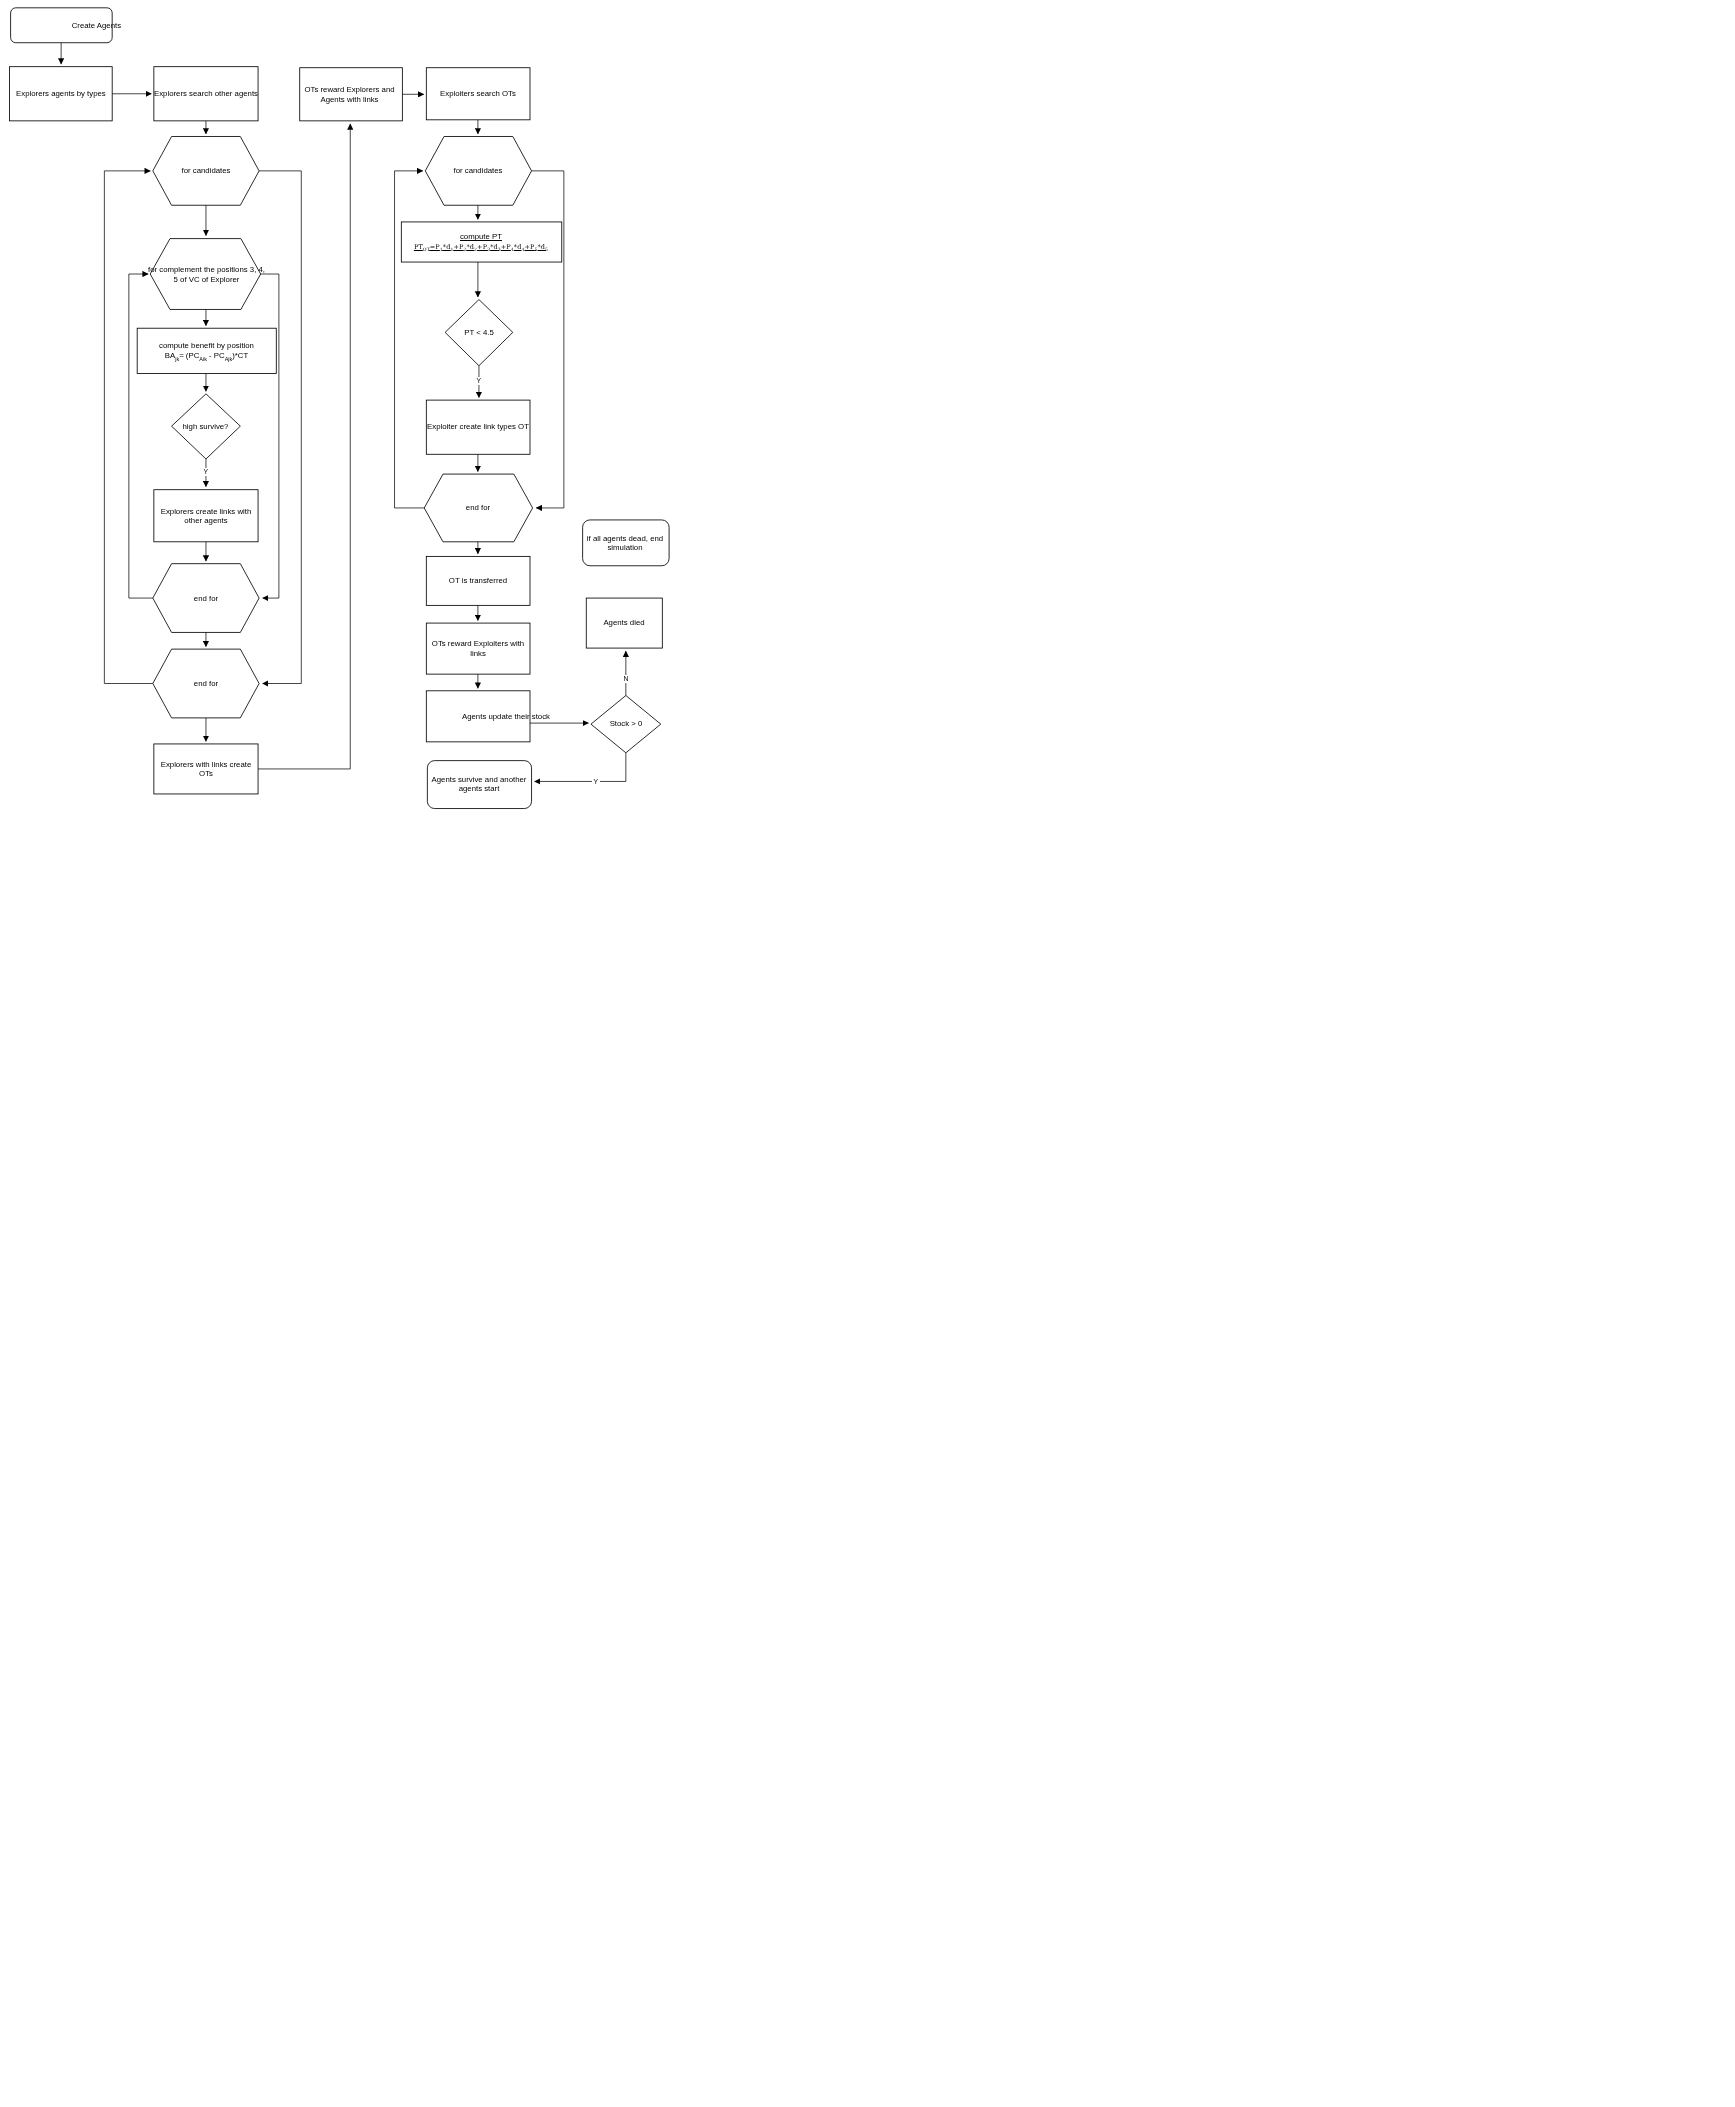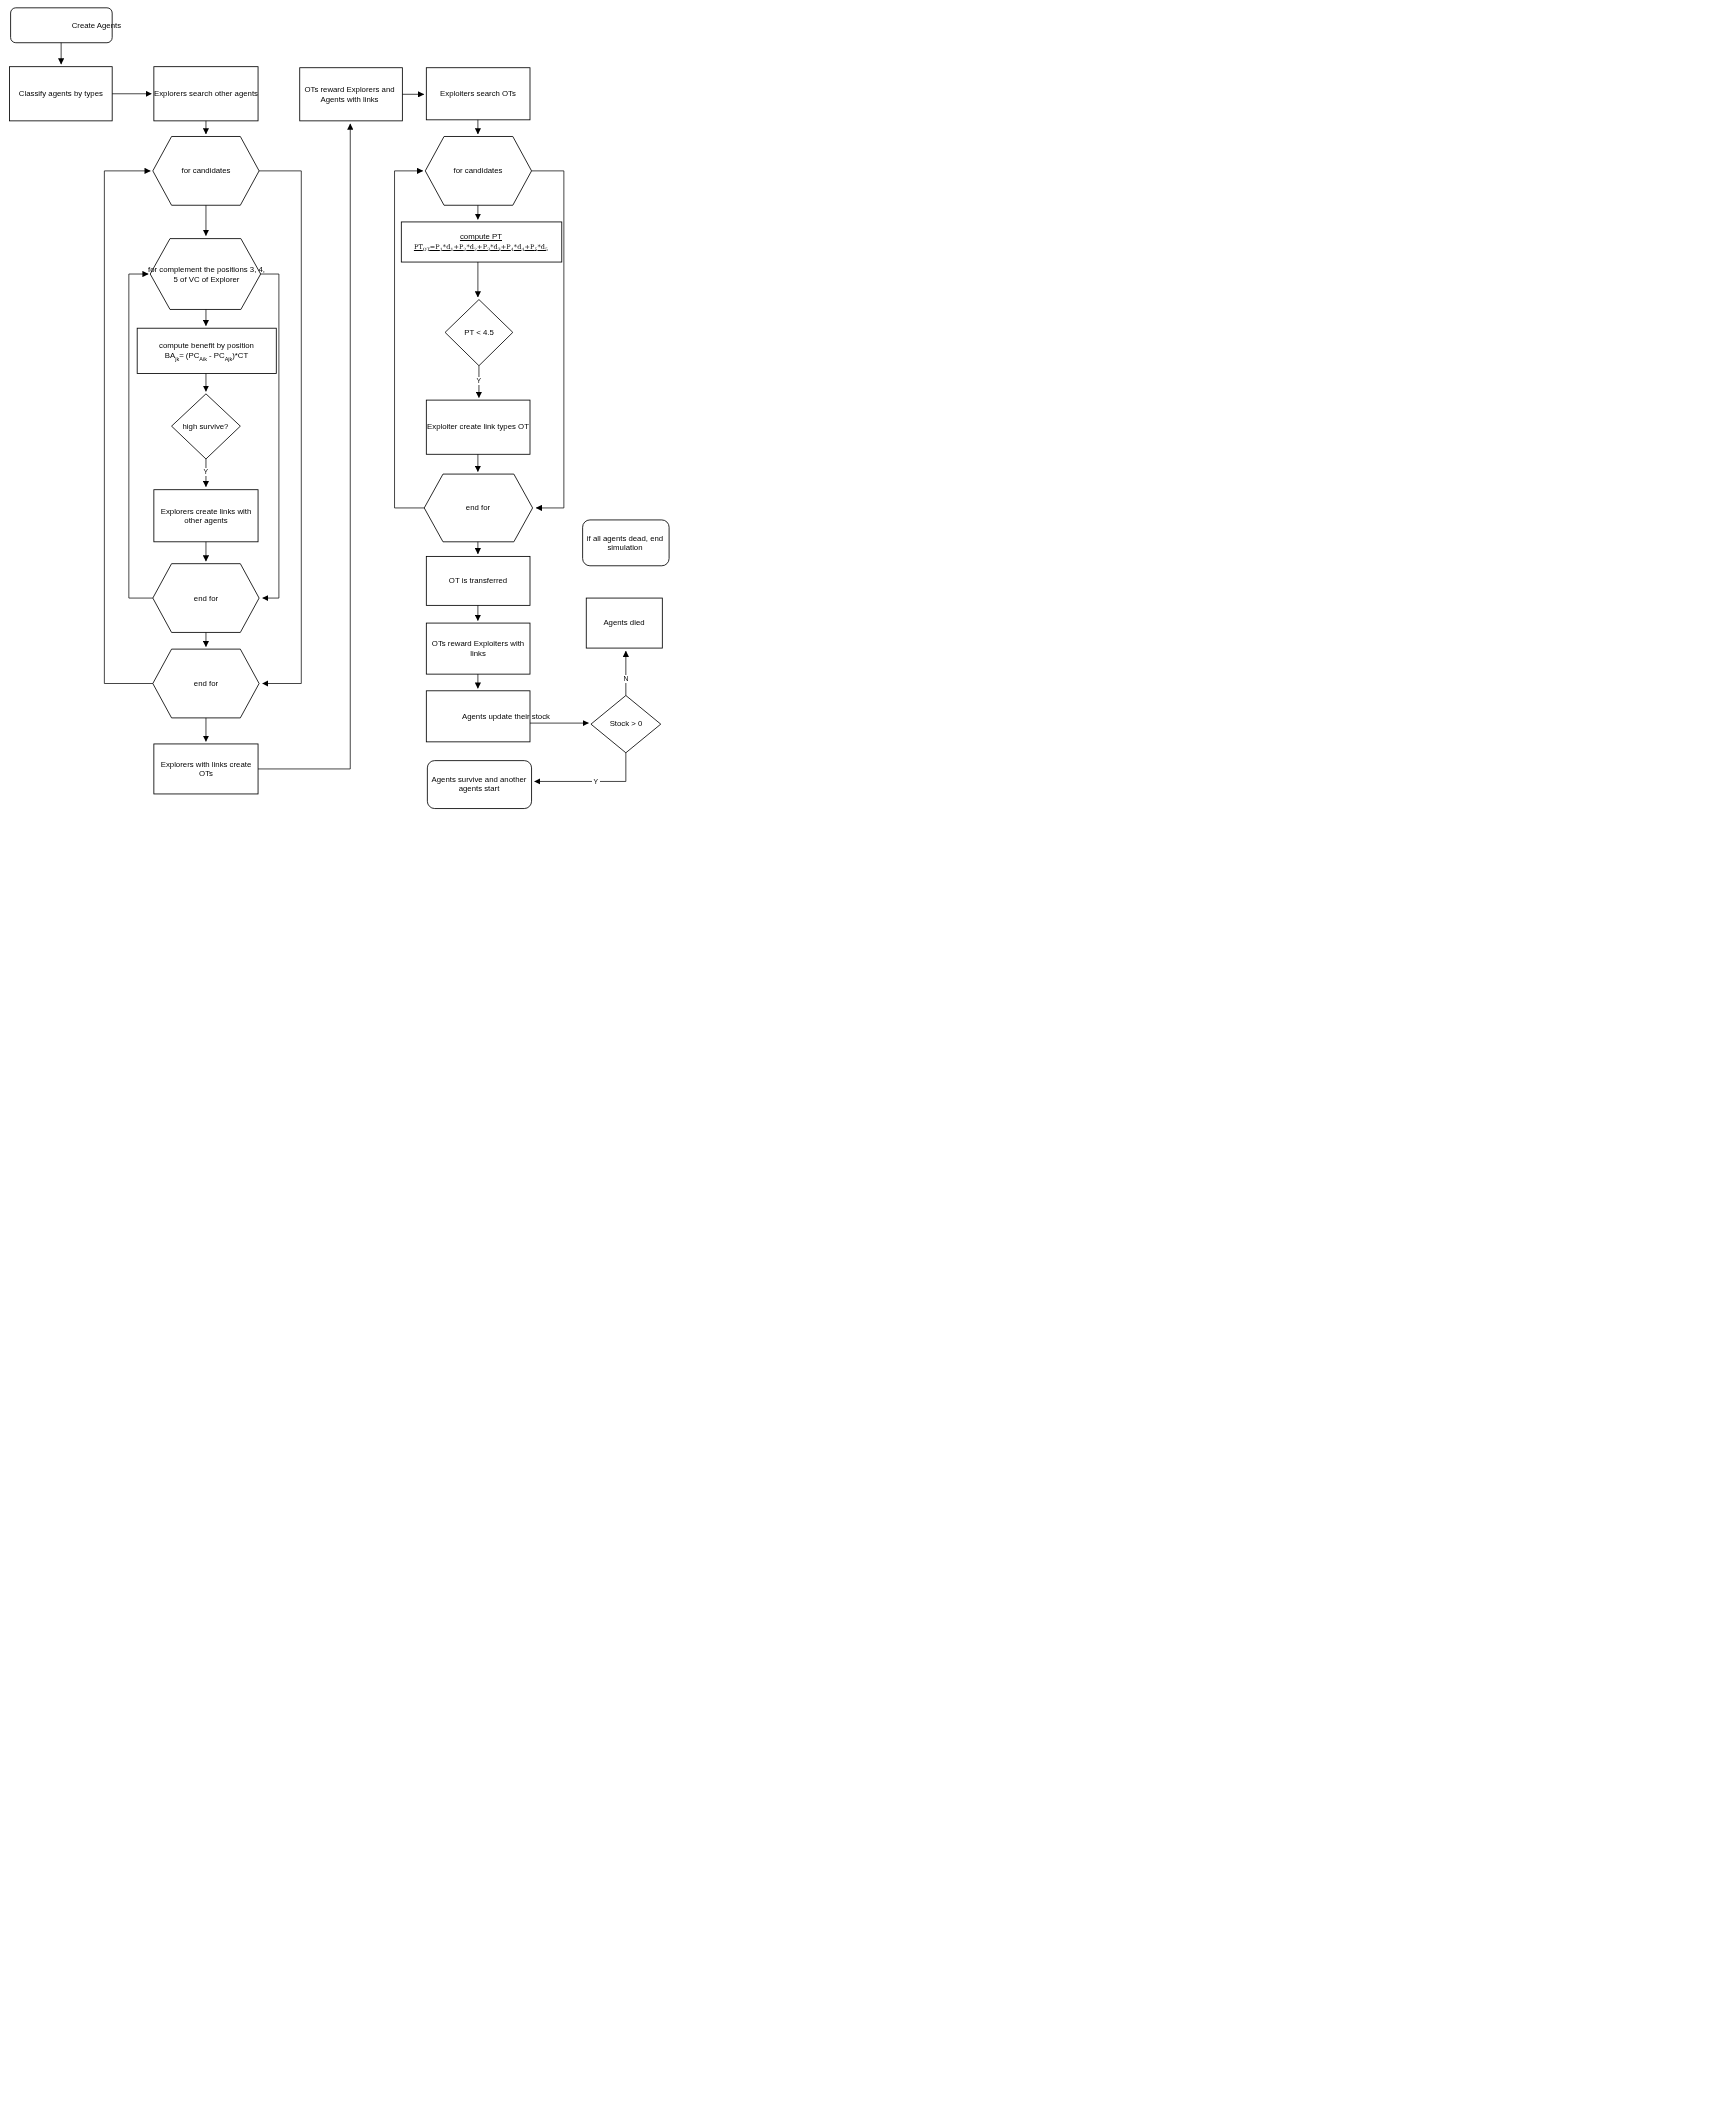--- a/index.html
+++ b/index.html
@@ -87,21 +87,21 @@
       <path d="M293,1148 L247,1148 L247,526 L284,526"></path>
       <path d="M500,526 L535,526 L535,1148 L504,1148"></path>
       <path d="M497,328 L578,328 L578,1312 L504,1312"></path>
       <path d="M814,975 L757,975 L757,328 L811,328"></path>
       <path d="M1020,328 L1082,328 L1082,975 L1029,975"></path>
     </g>
   </svg>
 
   <div class="lbl" style="left:10.4px;top:7.8px;width:102px;height:35px;margin-left:35px;">Create Agents</div>
 
-  <div class="lbl" style="left:9.4px;top:67px;width:103px;height:54px;">Classify agents by types</div>
+  <div class="lbl" style="left:9.4px;top:67px;width:103px;height:54px;">Explorers agents by types</div>
 
   <div class="lbl" style="left:154px;top:67px;width:104px;height:54px;">Explorers search other agents</div>
 
   <div class="lbl" style="left:153px;top:136px;width:106px;height:69px;">for candidates</div>
 
   <div class="lbl" style="left:146px;top:239px;width:121px;height:71px;">for complement the positions 3, 4, 5 of VC of Explorer</div>
 
   <div class="lbl" style="left:137px;top:328px;width:139px;height:45px;">
     <div class="stack">
       <div>compute benefit by position</div>

